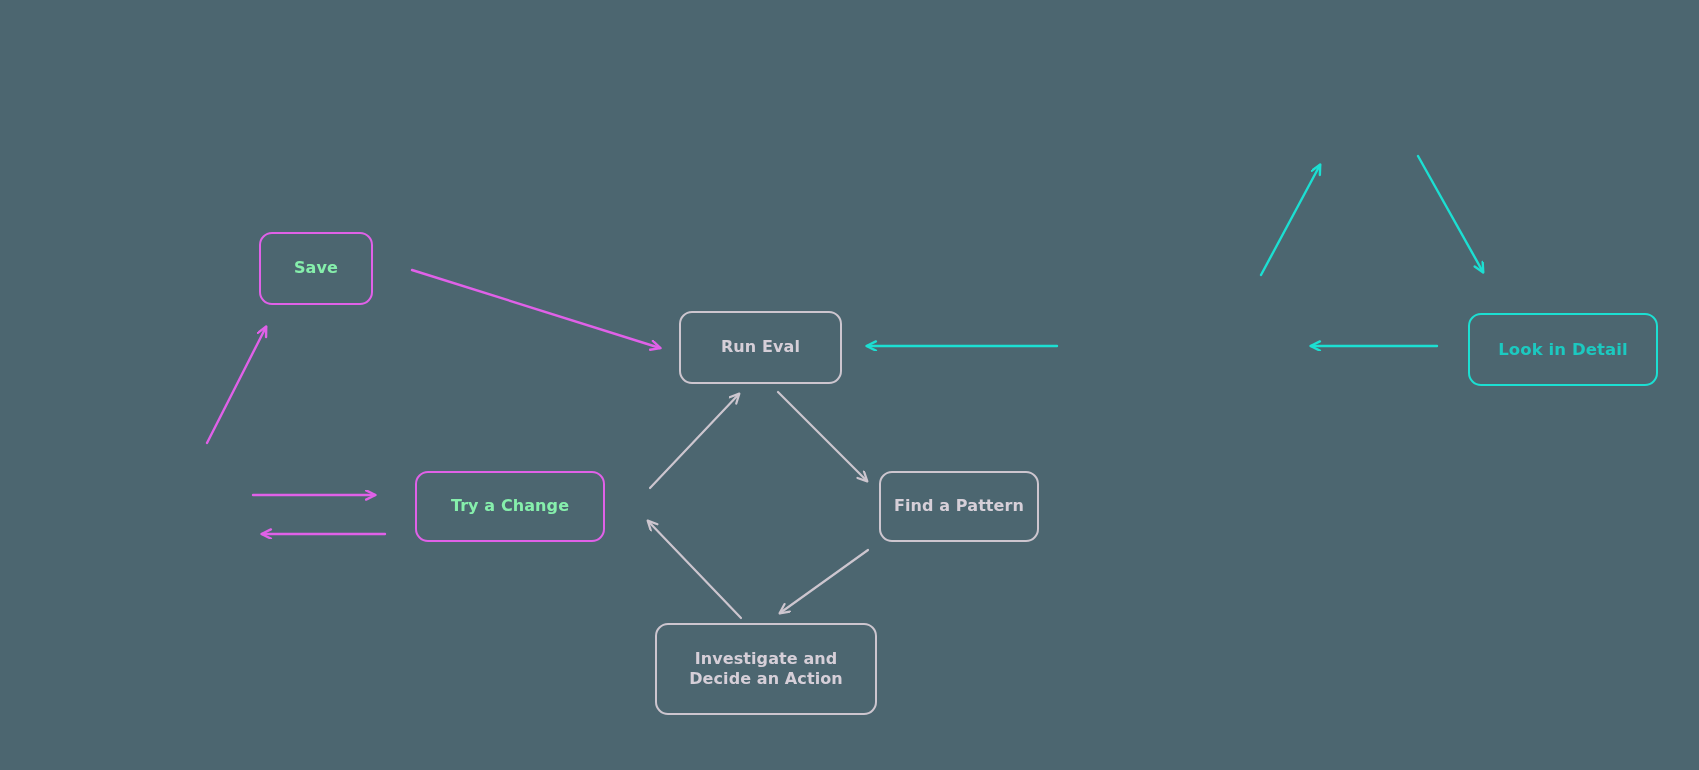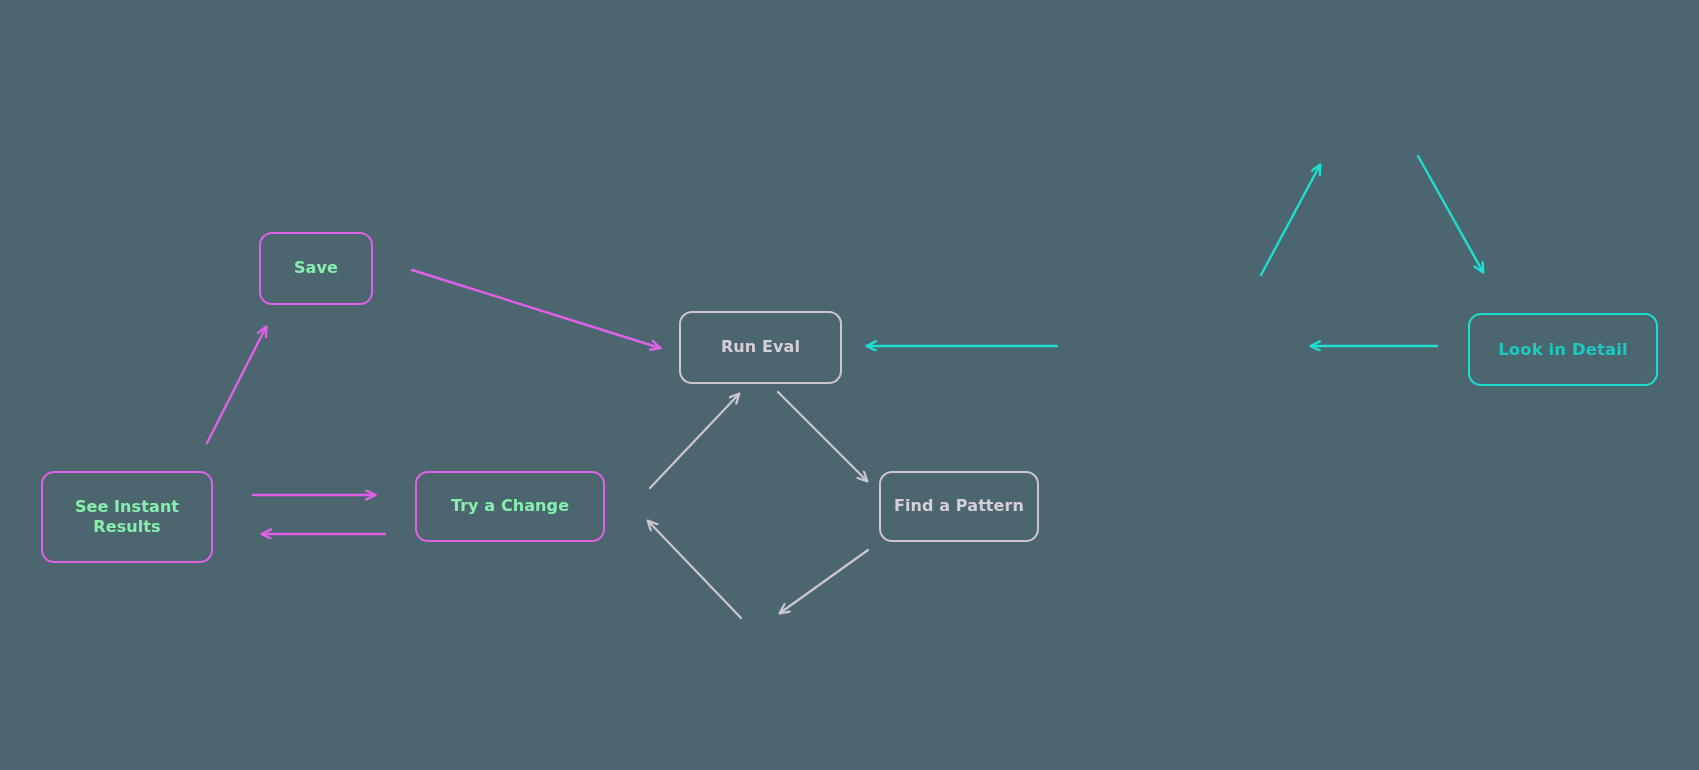--- a/index.html
+++ b/index.html
@@ -104,27 +104,27 @@
 
 
   <div class="node n-gray" id="node-run-eval">
     <span class="label">Run Eval</span>
   </div>
 
   <div class="node n-gray" id="node-find-a-pattern">
     <span class="label">Find a Pattern</span>
   </div>
 
+  <div class="node n-gray" id="node-investigate">
+    <span class="label">Investigate and
+Decide an Action</span>
+  </div>
 
   <div class="node n-magenta" id="node-save">
     <span class="label">Save</span>
   </div>
 
   <div class="node n-magenta" id="node-try-a-change">
     <span class="label">Try a Change</span>
   </div>
 
-  <div class="node n-magenta" id="node-see-instant-results">
-    <span class="label">See Instant
-Results</span>
-  </div>
 
 </div>
 
 </body></html>

